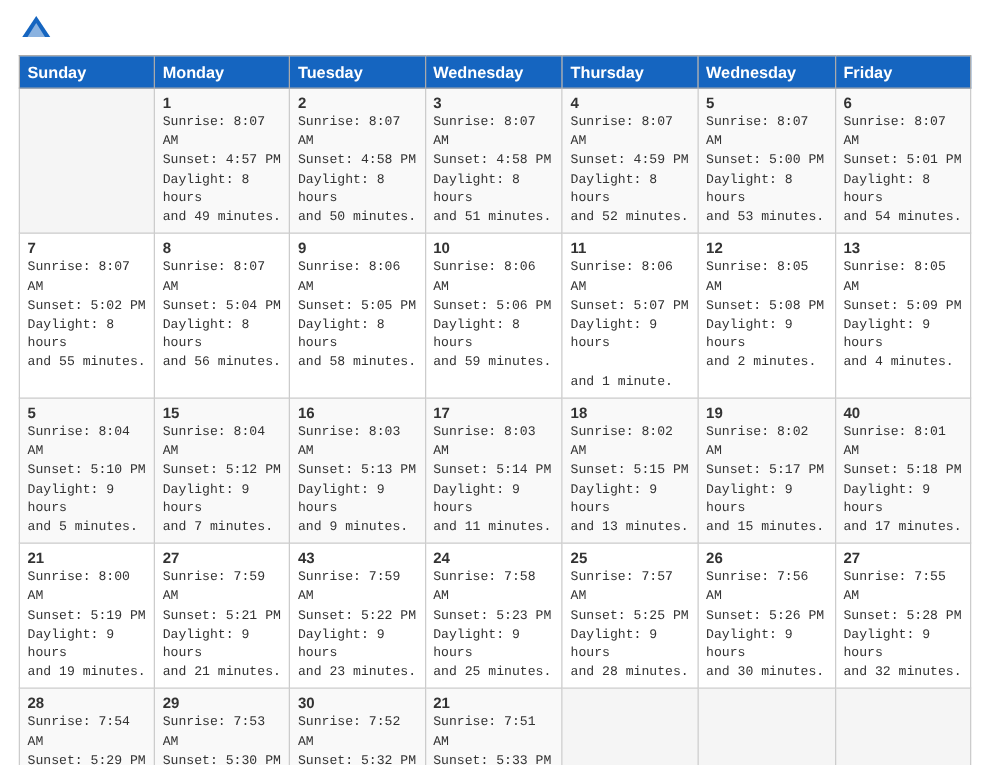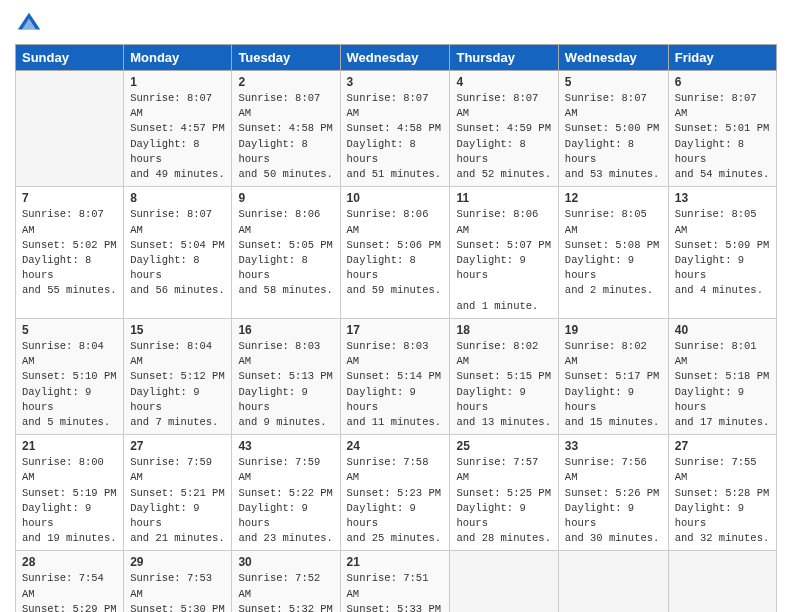--- a/index.html
+++ b/index.html
@@ -232,21 +232,21 @@
           </td>
           <td>
             <span class="day-number">24</span>
             <div class="day-info">Sunrise: 7:58 AM<br>Sunset: 5:23 PM<br>Daylight: 9 hours <br>and 25 minutes.</div>
           </td>
           <td>
             <span class="day-number">25</span>
             <div class="day-info">Sunrise: 7:57 AM<br>Sunset: 5:25 PM<br>Daylight: 9 hours <br>and 28 minutes.</div>
           </td>
           <td>
-            <span class="day-number">33</span>
+            <span class="day-number">26</span>
             <div class="day-info">Sunrise: 7:56 AM<br>Sunset: 5:26 PM<br>Daylight: 9 hours <br>and 30 minutes.</div>
           </td>
           <td>
             <span class="day-number">27</span>
             <div class="day-info">Sunrise: 7:55 AM<br>Sunset: 5:28 PM<br>Daylight: 9 hours <br>and 32 minutes.</div>
           </td>
         </tr>
         <tr>
           <td>
             <span class="day-number">28</span>

